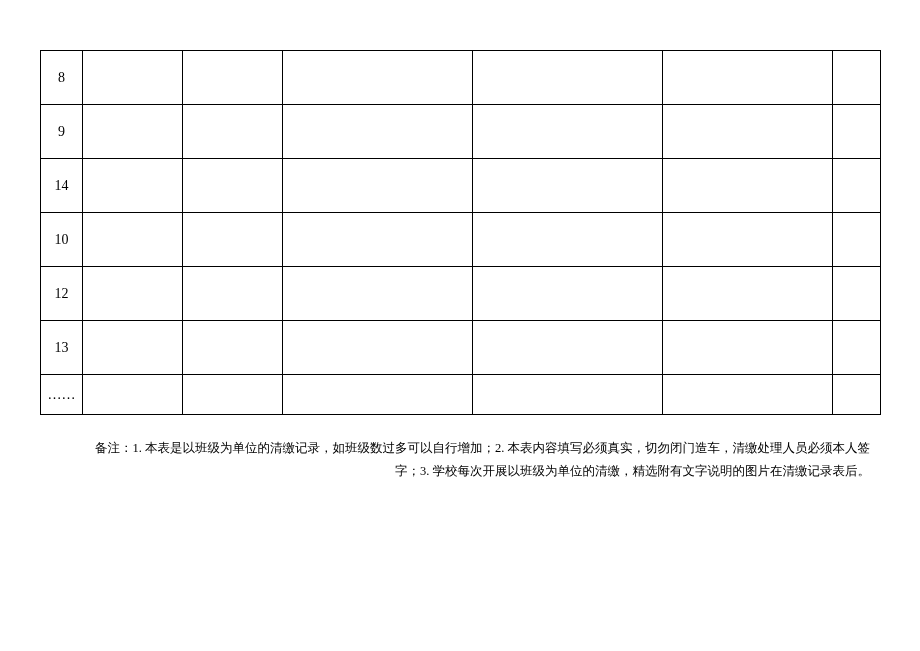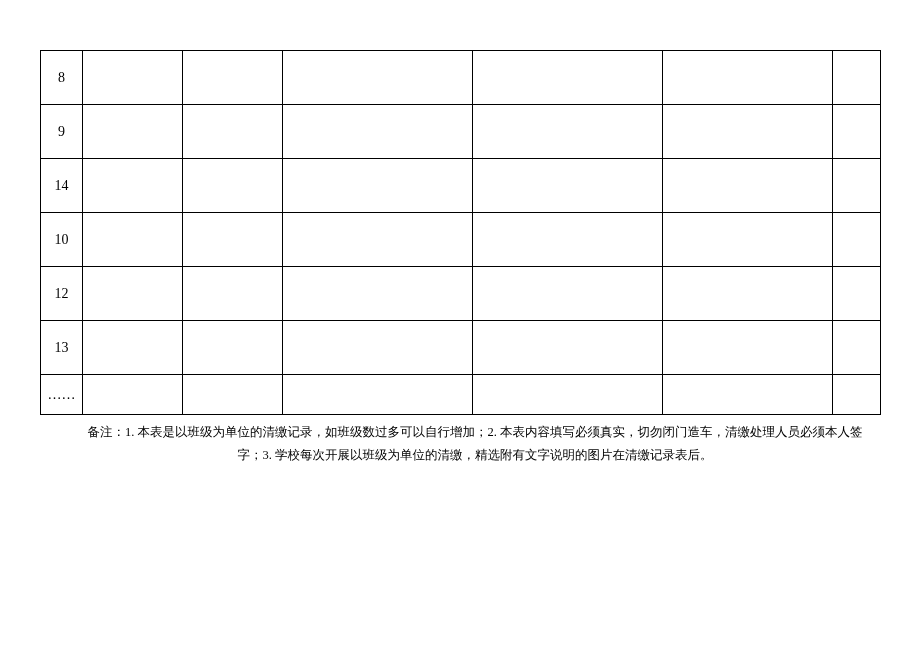--- a/index.html
+++ b/index.html
@@ -31,26 +31,26 @@
     .col-a { width: 100px; }
     .col-b { width: 100px; }
     .col-c { width: 190px; }
     .col-d { width: 190px; }
     .col-e { width: 170px; }
     .col-f { width: 48px; }
     .last-row td {
       height: 40px;
     }
     .note {
-      margin-top: 6px;
+      margin-top: 22px;
       padding-left: 40px;
       padding-right: 10px;
       font-size: 12.5px;
       line-height: 1.85;
-      text-align: center;
+      text-align: right;
       color: #000;
     }
   </style>
 </head>
 <body>
 
 <div class="page">
   <table>
     <colgroup>
       <col class="col-idx">

